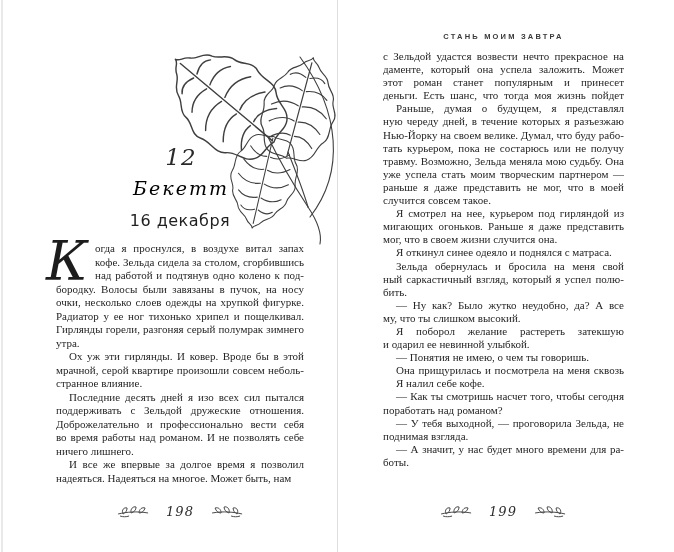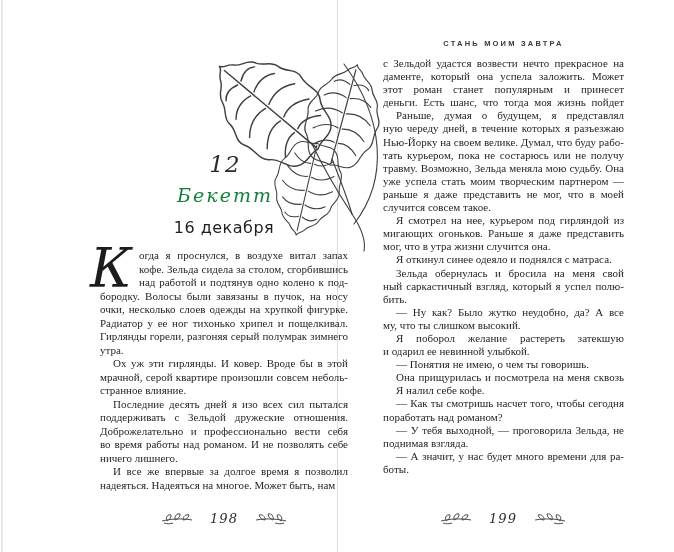--- a/index.html
+++ b/index.html
@@ -3,32 +3,32 @@
 <meta charset="utf-8">
 <style>
   html,body { margin:0; padding:0; background:#ffffff; }
   #spread {
     position:relative; width:674px; height:552px; background:#ffffff;
     font-family:"Liberation Serif", serif; color:#262626; overflow:hidden;
   }
   #left-edge-line { position:absolute; left:1px; top:0; width:2px; height:552px; background:#e9e9e9; }
   #page-divider { position:absolute; left:337px; top:0; width:1px; height:552px; background:#dedede; }
 
-  .page { position:absolute; top:9px; height:428px; }
-  #page-left { left:0; width:337px;margin-left:44px; }
+  .page { position:absolute; top:2px; height:428px; }
+  #page-left { left:0; width:337px; }
   #page-right { left:337px; width:337px; }
 
   
   #chapter-number {
     position:absolute; left:181px; top:142px; transform:translateX(-50%);
     font:italic 23px "DejaVu Serif", serif; color:#2a2a2a; letter-spacing:1px;
   }
   #chapter-title {
     position:absolute; left:181px; top:175px; transform:translateX(-50%);
-    font:italic 19px "DejaVu Serif", serif; color:#15803d; letter-spacing:2px;
+    font:italic 19px "DejaVu Serif", serif; color:#000000; letter-spacing:2px;
   }
   #date-heading {
     position:absolute; left:180px; top:209px; transform:translateX(-50%);
     font:16px "DejaVu Sans", sans-serif; color:#1f1f1f; letter-spacing:0.5px; white-space:nowrap;
   }
 
   
   #running-header {
     position:absolute; left:46px; top:30px; width:241px; text-align:center;
     font:600 7.5px "Liberation Sans", sans-serif; letter-spacing:2.2px; color:#3a3a3a; white-space:nowrap;
@@ -171,21 +171,21 @@
           <div class="line">Нью-Йорку на своем велике. Думал, что буду рабо-</div>
           <div class="line">тать курьером, пока не состарюсь или не получу</div>
           <div class="line">травму. Возможно, Зельда меняла мою судьбу. Она</div>
           <div class="line">уже успела стать моим творческим партнером —</div>
           <div class="line">раньше я даже представить не мог, что в моей жизни</div>
           <div class="line last">случится совсем такое.</div>
         </div>
         <div class="para indent">
           <div class="line">Я смотрел на нее, курьером под гирляндой из</div>
           <div class="line">мигающих огоньков. Раньше я даже представить не</div>
-          <div class="line last">мог, что в утра жизни случится она.</div>
+          <div class="line last">мог, что в своем жизни случится она.</div>
         </div>
         <div class="para indent">
           <div class="line last">Я откинул синее одеяло и поднялся с матраса.</div>
         </div>
         <div class="para indent">
           <div class="line">Зельда обернулась и бросила на меня свой корон-</div>
           <div class="line">ный саркастичный взгляд, который я успел полю-</div>
           <div class="line last">бить.</div>
         </div>
         <div class="para indent">

